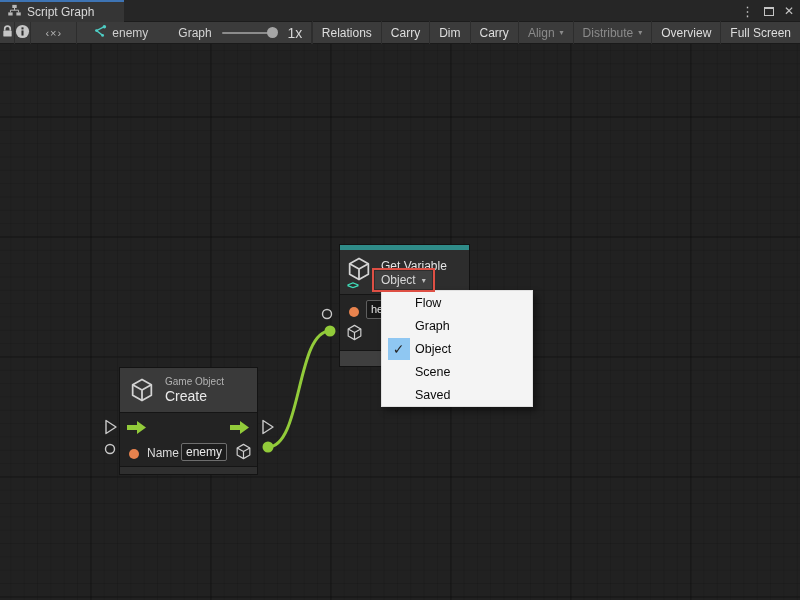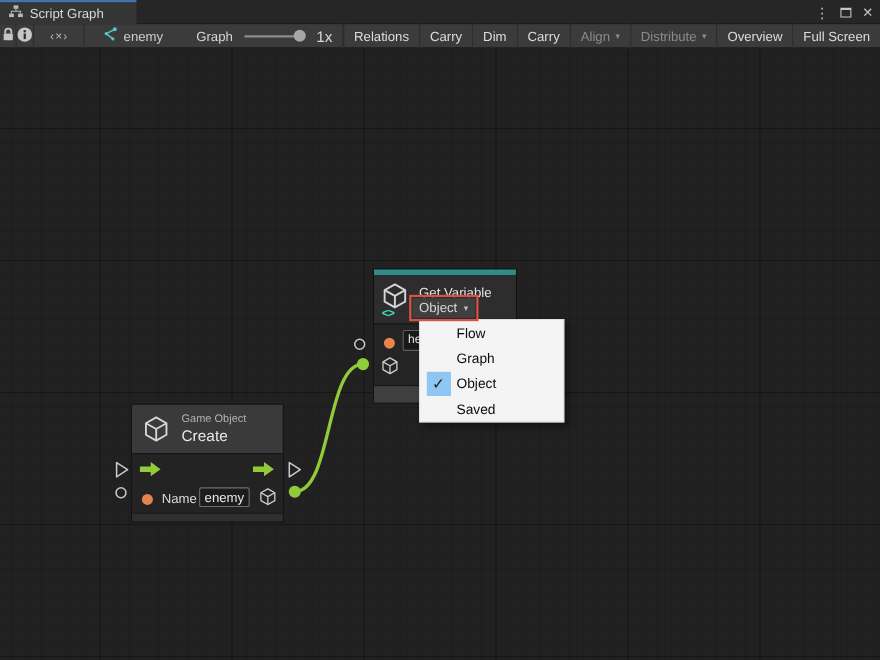--- a/index.html
+++ b/index.html
@@ -77,21 +77,21 @@
   .cr-name-label{position:absolute;left:27px;top:33px;font-size:12px;color:#dcdcdc;}
   .cr-input{position:absolute;left:61px;top:30px;width:46px;height:18px;background:#1c1c1c;border:1px solid #6e6e6e;
             border-radius:2px;color:#e8e8e8;font-size:12px;line-height:16px;text-align:left;padding-left:4px;}
 
   .outport{position:absolute;z-index:6;}
 
   
   .wiresvg{position:absolute;left:0;top:0;width:800px;height:600px;z-index:5;pointer-events:none;}
 
   
-  .menu{position:absolute;left:381px;top:290px;width:132px;background:#f4f4f4;border:1px solid #e0e0e0;
+  .menu{position:absolute;left:381px;top:290px;width:152px;background:#f4f4f4;border:1px solid #e0e0e0;
         box-shadow:4px 4px 7px rgba(0,0,0,0.4);z-index:50;}
   .mi{display:flex;align-items:center;height:23px;font-size:12.5px;color:#0a0a0a;cursor:default;}
   .mi .gutter{width:33px;height:23px;display:flex;align-items:center;justify-content:center;flex:none;}
   .checkbox{width:22px;height:22px;background:var(--check-blue);display:flex;align-items:center;justify-content:center;
             color:#262626;font-size:14px;}
 </style>
 </head>
 <body>
 
 <div class="titlebar">
@@ -307,15 +307,19 @@
       <span>Graph</span>
   </div>
   <div class="mi">
     <span class="gutter">
       <span class="checkbox">✓</span>
     </span>
       <span>Object</span>
   </div>
   <div class="mi">
     <span class="gutter"></span>
+      <span>Scene</span>
+  </div>
+  <div class="mi">
+    <span class="gutter"></span>
       <span>Saved</span>
   </div>
 </div>
 
 </body></html>

